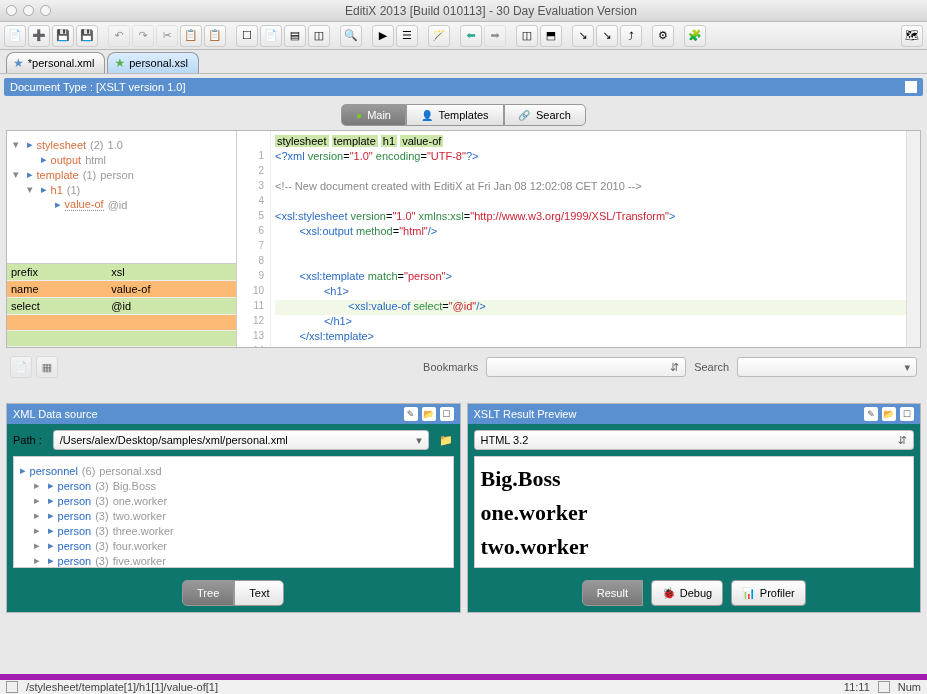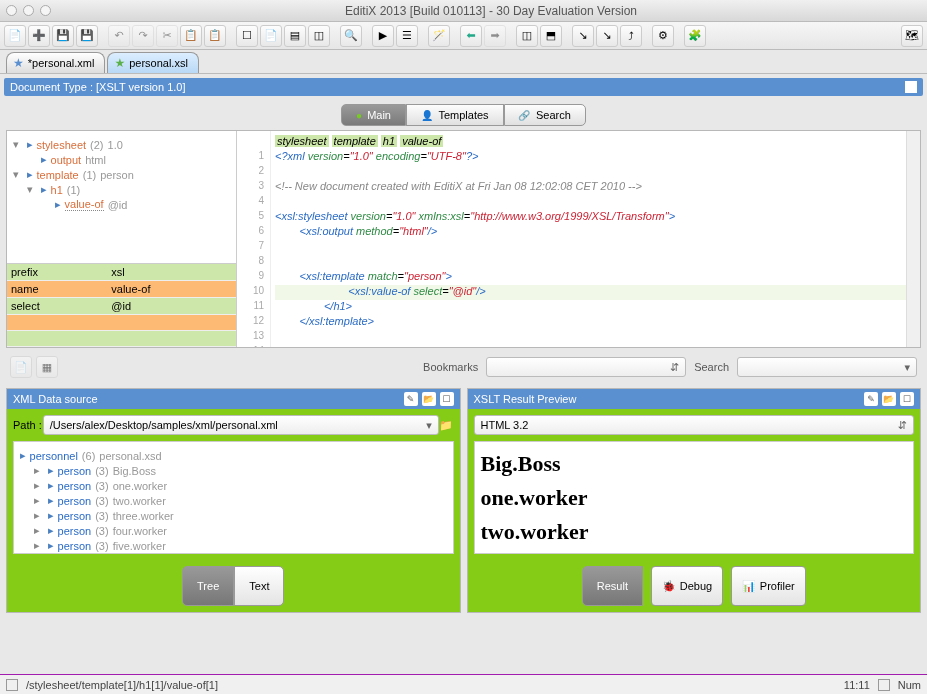--- a/index.html
+++ b/index.html
@@ -34,48 +34,48 @@
 .in1{ margin-left:14px;} .in2{ margin-left:28px;}
 .attr-dotted{ border-bottom:1px dotted #888;}
 .proptable{ border-top:1px solid #ccc;}
 .proptable table{ width:100%; border-collapse:collapse;}
 .proptable td{ padding:2px 4px; border-bottom:1px solid #eee; height:16px;}
 .proptable tr{ background:#fdba74;}
 .proptable tr.g{ background:#cde6a9;border-radius:7px;}
 .codepane{ flex:1; display:flex; overflow:hidden; position:relative;}
 .gutter{ width:34px; background:#fff; color:#aaa; text-align:right; padding:4px 6px 0 0; border-right:1px solid #eee;}
 .gutter div{ height:15px; font-size:10px;}
-.codebody{ flex:1; padding:4px 0 0 4px; font-family:Monaco,Menlo,monospace; font-size:11px; position:relative;font-style:italic;}
+.codebody{ flex:1; padding:4px 0 0 4px; font-family:Monaco,Menlo,monospace; font-size:11px; position:relative;}
 .codebody .ln{ height:15px; white-space:pre;}
 .breadcrumb-hl{ background:#cde6a9; padding:0 2px;}
 .hl-line{ background:#f1f8e8; display:inline-block; width:100%;}
 .k-blue{color:#2a6bc5;text-align:right;} .k-red{color:#c23;} .k-gray{color:#888;} .k-attr{color:#2f8a44;}
 .scroll-v{ width:14px; background:#f0f0f0; border-left:1px solid #ddd;}
 .bmk-row{ margin:4px 6px 6px 6px; display:flex; align-items:center; gap:8px; padding:4px;}
 .bmk-row .left-icons{ display:flex; gap:4px; margin-right:auto;}
 .bmk-row .lab{ color:#555;}
 .dd{ border:1px solid #bbb; background:linear-gradient(#fff,#eee); height:20px; border-radius:3px; display:flex; align-items:center; justify-content:space-between; padding:0 6px;}
 .dd .arr{ color:#666;}
 .dd.bm{ width:200px;} .dd.srch{ width:180px;}
 .panels{ display:flex; gap:6px; padding:0 6px; height:225px;}
-.panel{ flex:1; border:1px solid #b8b8b8; background:#84cc16; display:flex; flex-direction:column;}
+.panel{ flex:1; border:1px solid #b8b8b8; background:#0f766e; display:flex; flex-direction:column;margin-top:15px;}
 .panel-hd{ background:#5a8fd0; color:#fff; padding:3px 6px; display:flex; align-items:center; gap:4px;}
 .panel-hd .ttl{ flex:1;}
 .hd-icon{ width:14px; height:14px; background:#fff; border-radius:2px; display:flex; align-items:center; justify-content:center; font-size:9px; color:#555;}
-.pathrow{ display:flex; align-items:center; gap:1px; padding:6px;}
+.pathrow{ display:flex; align-items:center; gap:11px; padding:6px;}
 .pathrow .dd{ flex:1;}
 .dsbody{ flex:1; margin:0 6px 6px 6px; border:1px solid #ccc; background:#fff; padding:6px; overflow:auto;}
 .dsbody .tn .nm{ color:#2a6bc5;}
 .dsfoot{ display:flex; justify-content:center; padding:6px; gap:0;}
-.segbtn{ padding:13px 14px; border:1px solid #999; background:linear-gradient(#fff,#e4e4e4);}
+.segbtn{ padding:6px 14px; border:1px solid #999; background:linear-gradient(#fff,#e4e4e4);}
 .segbtn.active{ background:linear-gradient(#999,#777); color:#fff;}
 .segbtn:first-child{ border-radius:5px 0 0 5px;} .segbtn:last-child{ border-radius:0 5px 5px 0;}
 .resbody{ flex:1; margin:0 6px 6px 6px; border:1px solid #ccc; background:#fff; padding:6px; overflow:auto;}
 .resbody h2{ font-family:"Times New Roman",serif; font-size:22px; font-weight:bold; margin:3px 0 8px 0;}
-.status{ position:absolute; bottom:0; left:0; right:0; height:20px; border-top:1px solid #a21caf; background:#f0f0f0; display:flex; align-items:center; padding:0 6px; gap:8px; font-size:10px; color:#444;}
+.status{ position:absolute; bottom:0; left:0; right:0; height:20px; border-top:6px solid #a21caf; background:#f0f0f0; display:flex; align-items:center; padding:0 6px; gap:8px; font-size:10px; color:#444;}
 .status .sq{ width:12px; height:12px; border:1px solid #999;}
 .status .path{ flex:1;}
 .btn{ padding:3px 10px; border:1px solid #999; border-radius:4px; background:linear-gradient(#fff,#e4e4e4); display:flex; gap:4px; align-items:center;}
 .ico-s{ font-size:10px;}
 </style>
 </head>
 <body>
 
 <div class="titlebar">
   <div class="traffic">
@@ -243,20 +243,21 @@
       <div class="ln"><span class="breadcrumb-hl">stylesheet</span> <span class="breadcrumb-hl">template</span> <span class="breadcrumb-hl">h1</span> <span class="breadcrumb-hl">value-of</span></div>
       <div class="ln"><span class="k-blue">&lt;?xml</span> <span class="k-attr">version</span>=<span class="k-red">"1.0"</span> <span class="k-attr">encoding</span>=<span class="k-red">"UTF-8"</span><span class="k-blue">?&gt;</span></div>
       <div class="ln"></div>
       <div class="ln k-gray">&lt;!-- New document created with EditiX at Fri Jan 08 12:02:08 CET 2010 --&gt;</div>
       <div class="ln"></div>
       <div class="ln"><span class="k-blue">&lt;xsl:stylesheet</span> <span class="k-attr">version</span>=<span class="k-red">"1.0"</span> <span class="k-attr">xmlns:xsl</span>=<span class="k-red">"http://www.w3.org/1999/XSL/Transform"</span><span class="k-blue">&gt;</span></div>
       <div class="ln">        <span class="k-blue">&lt;xsl:output</span> <span class="k-attr">method</span>=<span class="k-red">"html"</span><span class="k-blue">/&gt;</span></div>
       <div class="ln"></div>
       <div class="ln"></div>
       <div class="ln">        <span class="k-blue">&lt;xsl:template</span> <span class="k-attr">match</span>=<span class="k-red">"person"</span><span class="k-blue">&gt;</span></div>
+      <div class="ln">                <span class="k-blue">&lt;h1&gt;</span></div>
       <div class="ln hl-line">                        <span class="k-blue">&lt;xsl:value-of</span> <span class="k-attr">select</span>=<span class="k-red">"@id"</span><span class="k-blue">/&gt;</span></div>
       <div class="ln">                <span class="k-blue">&lt;/h1&gt;</span></div>
       <div class="ln">        <span class="k-blue">&lt;/xsl:template&gt;</span></div>
     </div>
     <div class="scroll-v"></div>
   </div>
 </div>
 
 <div class="bmk-row">
   <div class="left-icons">

